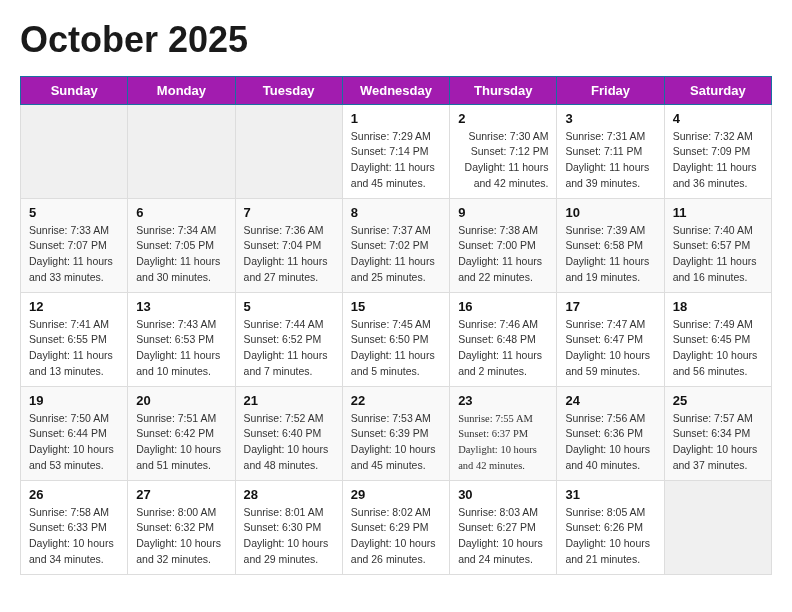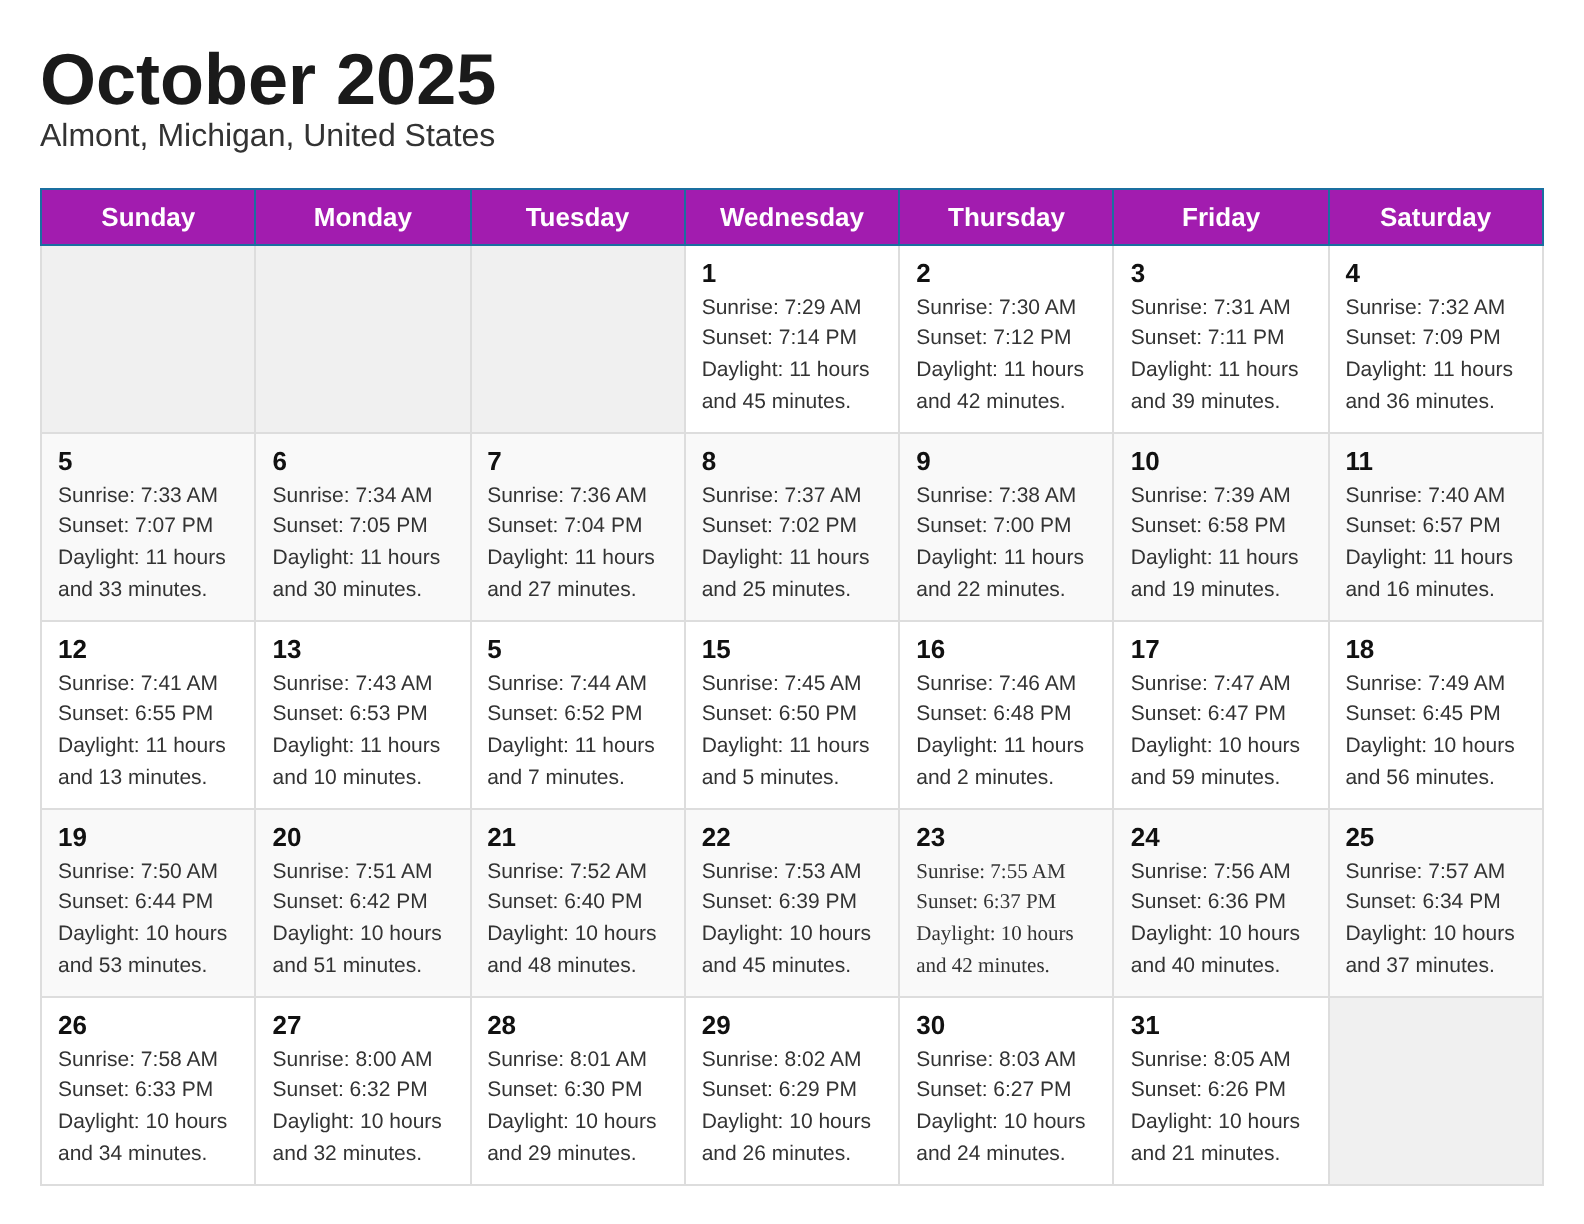--- a/index.html
+++ b/index.html
@@ -85,21 +85,20 @@
     .empty-cell {
       background: #f0f0f0 !important;
     }
   </style>
 </head>
 <body>
 
 <div class="header">
   <div class="title-block">
     <div class="month-title">October 2025</div>
-    <div class="location">Almont, Michigan, United States</div>
   </div>
 </div>
 
 <table class="calendar">
   <thead>
     <tr>
     <th>Sunday</th>
         <th>Monday</th>
         <th>Tuesday</th>
         <th>Wednesday</th>
@@ -114,21 +113,21 @@
         <td class="empty-cell"></td>
         <td class="empty-cell"></td>
         <td>
           <div class="day-number">1</div>
           <div class="day-info" style="white-space: pre-line;">Sunrise: 7:29 AM
 Sunset: 7:14 PM
 Daylight: 11 hours and 45 minutes.</div>
         </td>
         <td>
           <div class="day-number">2</div>
-          <div class="day-info" style="white-space: pre-line;">Sunrise: 7:30 AM
+          <div class="day-info" style="white-space: pre-line; text-align: right;">Sunrise: 7:30 AM
 Sunset: 7:12 PM
 Daylight: 11 hours and 42 minutes.</div>
         </td>
         <td>
           <div class="day-number">3</div>
           <div class="day-info" style="white-space: pre-line;">Sunrise: 7:31 AM
 Sunset: 7:11 PM
 Daylight: 11 hours and 39 minutes.</div>
         </td>
         <td>

